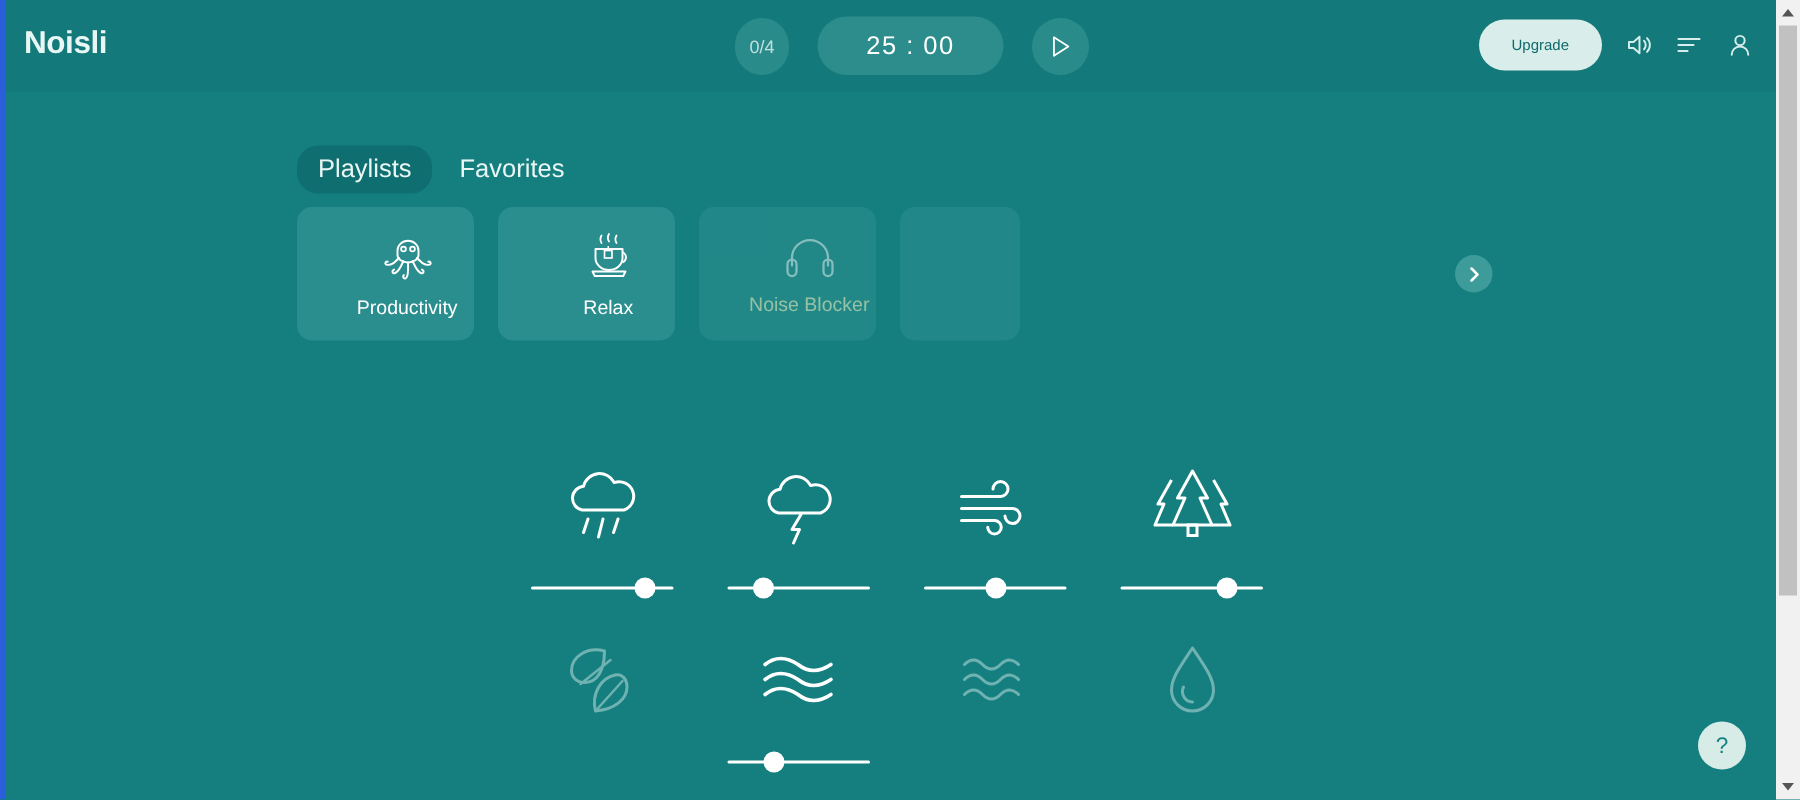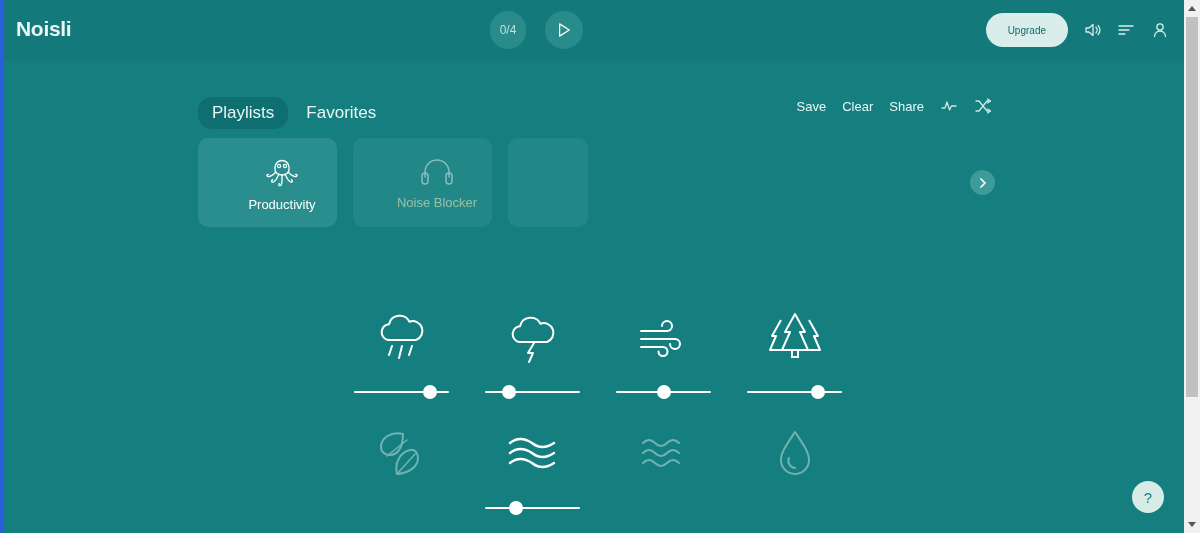--- a/index.html
+++ b/index.html
@@ -89,21 +89,21 @@
     display: flex; align-items: center; gap: 16px;
   }
   .action-link { font-size: 13px; color: #eaf7f5; cursor: pointer; }
   
   #cards {
     position: absolute; left: 194px; top: 138px;
     width: 800px; height: 90px;
     display: flex; gap: 16px;
   }
   .card {
-    width: 139px; height: 89px; border-radius: 10px;
+    width: 118px; height: 89px; border-radius: 10px;
     background: #2b8e8e;
     display: flex; flex-direction: column;
     align-items: center; justify-content: center; gap: 6px;
     cursor: pointer; flex: 0 0 auto; padding-left: 29px;
   }
   .card.dim { opacity: .55; }
   .card-label { font-size: 13px; color: #ffffff; }
   .card.dim .card-label { color: #fef9c3; }
   .card-icon svg { display: block; }
   #card-partial {
@@ -170,20 +170,21 @@
 
 <div id="left-edge"></div>
 
 <div id="app">
 
   <div id="header">
     <div id="logo">Noisli</div>
 
     <div id="timer-group">
       <div class="pomo-badge">0/4</div>
+      <div class="timer-display">25 : 00</div>
       <div class="play-btn">
         <svg class="play-tri-outline" viewBox="0 0 16 18">
           <path d="M3 2 L14 9 L3 16 Z" fill="none" stroke="#ffffff" stroke-width="1.4" stroke-linejoin="round"></path>
         </svg>
       </div>
     </div>
 
     <div id="header-right">
       <button id="upgrade-btn">Upgrade</button>
       <span class="hicon">
@@ -206,38 +207,20 @@
           <path d="M4.5 16.5 a5.5 5.5 0 0 1 11 0" fill="none" stroke="#d8eeec" stroke-width="1.3" stroke-linecap="round"></path>
         </svg>
       </span>
     </div>
   </div>
 
   <div id="toolbar">
     <div id="tabs">
       <div class="tab active">Playlists</div>
       <div class="tab">Favorites</div>
-    </div>
-    <div id="actions">
-      <span class="action-link">Save</span>
-      <span class="action-link">Clear</span>
-      <span class="action-link">Share</span>
-      <span class="hicon">
-        <svg width="18" height="18" viewBox="0 0 18 18">
-          <path d="M2 11 L5 11 L7 5 L9.5 13 L11.5 9 L16 9" fill="none" stroke="#cfe9e5" stroke-width="1.3" stroke-linecap="round" stroke-linejoin="round"></path>
-        </svg>
-      </span>
-      <span class="hicon">
-        <svg width="18" height="18" viewBox="0 0 18 18">
-          <path d="M2 4 h3 l8 10 h3" fill="none" stroke="#cfe9e5" stroke-width="1.3" stroke-linecap="round"></path>
-          <path d="M2 14 h3 l8 -10 h3" fill="none" stroke="#cfe9e5" stroke-width="1.3" stroke-linecap="round"></path>
-          <path d="M13.5 2 L16.5 4 L13.5 6" fill="none" stroke="#cfe9e5" stroke-width="1.3" stroke-linecap="round" stroke-linejoin="round"></path>
-          <path d="M13.5 12 L16.5 14 L13.5 16" fill="none" stroke="#cfe9e5" stroke-width="1.3" stroke-linecap="round" stroke-linejoin="round"></path>
-        </svg>
-      </span>
     </div>
   </div>
 
   <div id="cards">
 
     <div class="card">
       <span class="card-icon">
         <svg width="40" height="38" viewBox="0 0 40 38">
           <path d="M13 14 a7 6.5 0 0 1 14 0 v3 a7 5 0 0 1 -14 0 z" fill="none" stroke="#fff" stroke-width="1.3"></path>
           <circle cx="17" cy="13" r="1.6" fill="none" stroke="#fff" stroke-width="1.2"></circle>
@@ -246,20 +229,35 @@
           <path d="M17 21 c-2 4 -3 7 -5.5 8 c-2 0.8 -2.5 -1.5 -0.8 -2.3" fill="none" stroke="#fff" stroke-width="1.3" stroke-linecap="round"></path>
           <path d="M20 22 c0 4 0.5 8 -1 10 c-1.2 1.6 -3 0 -1.8 -1.6" fill="none" stroke="#fff" stroke-width="1.3" stroke-linecap="round"></path>
           <path d="M23 21 c2 4 3 7 5.5 8 c2 0.8 2.5 -1.5 0.8 -2.3" fill="none" stroke="#fff" stroke-width="1.3" stroke-linecap="round"></path>
           <path d="M26 19 c3 3 5 5 8 4.5 c2 -0.4 1 -2.5 -0.5 -2" fill="none" stroke="#fff" stroke-width="1.3" stroke-linecap="round"></path>
         </svg>
       </span>
       <span class="card-label">Productivity</span>
     </div>
 
 
+    <div class="card">
+      <span class="card-icon">
+        <svg width="40" height="38" viewBox="0 0 40 38">
+          <path d="M15 4 q-1.5 2.5 0 5" fill="none" stroke="#fff" stroke-width="1.2" stroke-linecap="round"></path>
+          <path d="M20 3 q-1.5 2.5 0 5" fill="none" stroke="#fff" stroke-width="1.2" stroke-linecap="round"></path>
+          <path d="M25 4 q-1.5 2.5 0 5" fill="none" stroke="#fff" stroke-width="1.2" stroke-linecap="round"></path>
+          <path d="M11 13 h18 v6 a9 8 0 0 1 -18 0 z" fill="none" stroke="#fff" stroke-width="1.3" stroke-linejoin="round"></path>
+          <path d="M29 15 a4.5 4 0 0 1 0 7" fill="none" stroke="#fff" stroke-width="1.3"></path>
+          <rect x="17" y="14" width="5" height="5" fill="none" stroke="#fff" stroke-width="1.1"></rect>
+          <line x1="19.5" y1="13.5" x2="19.5" y2="11" stroke="#fff" stroke-width="1"></line>
+          <path d="M9 28 h22 l-1.5 3 h-19 z" fill="none" stroke="#fff" stroke-width="1.3" stroke-linejoin="round"></path>
+        </svg>
+      </span>
+      <span class="card-label">Relax</span>
+    </div>
 
     <div class="card dim">
       <span class="card-icon">
         <svg width="40" height="34" viewBox="0 0 40 34">
           <path d="M8 22 v-5 a12 12 0 0 1 24 0 v5" fill="none" stroke="#e2f3f0" stroke-width="1.5" stroke-linecap="round"></path>
           <rect x="5" y="18" width="6" height="11" rx="3" fill="none" stroke="#e2f3f0" stroke-width="1.5"></rect>
           <rect x="29" y="18" width="6" height="11" rx="3" fill="none" stroke="#e2f3f0" stroke-width="1.5"></rect>
         </svg>
       </span>
       <span class="card-label">Noise Blocker</span>

